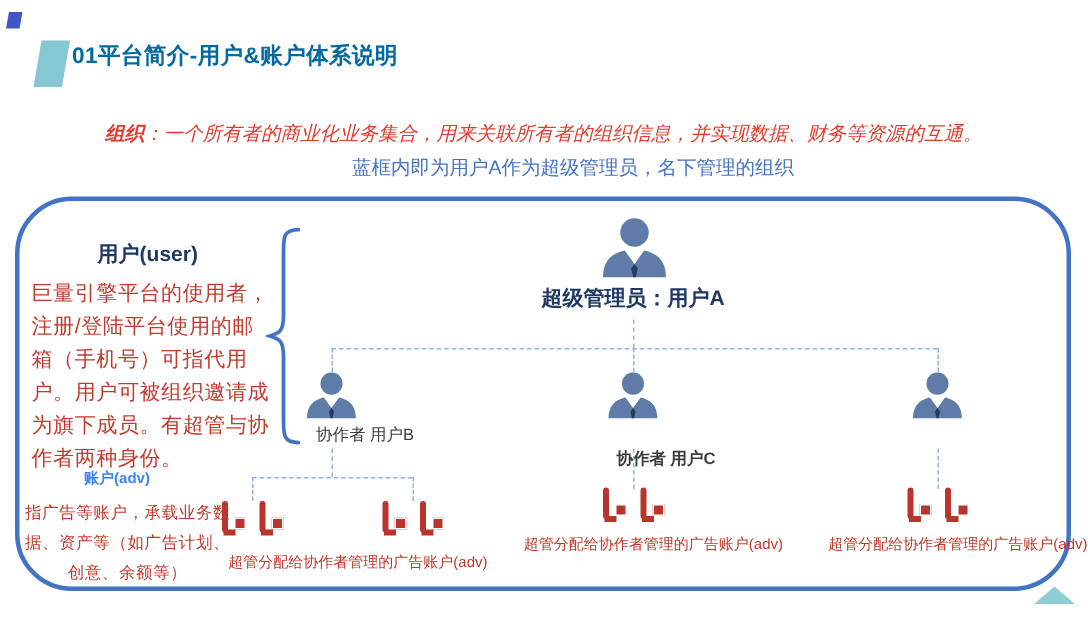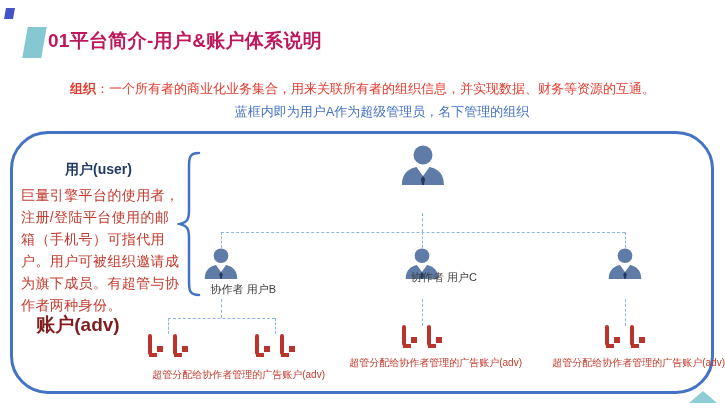--- a/index.html
+++ b/index.html
@@ -5,22 +5,22 @@
   html,body{margin:0;padding:0;background:#fff;}
   .slide{
     position:relative;width:725px;height:415px;background:#ffffff;overflow:hidden;
     font-family:"Liberation Sans","DejaVu Sans",sans-serif;
   }
   
   .chip{position:absolute;}
   .chip-blue{left:5px;top:8px;width:9px;height:11px;background:#4254c6;transform:skewX(-10deg);}
   .chip-teal{left:25px;top:27px;width:19px;height:31px;background:#85c8d2;transform:skewX(-10deg);}
   
-  .title{position:absolute;left:48px;top:28px;margin:0;font-size:19px;font-weight:bold;color:#be185d;letter-spacing:.3px;}
-  .org-line{position:absolute;left:0;top:80px;width:725px;margin:0;text-align:center;font-size:13px;color:#e23b2e;}
+  .title{position:absolute;left:48px;top:28px;margin:0;font-size:15px;font-weight:bold;color:#0369a1;letter-spacing:.3px;}
+  .org-line{position:absolute;left:0;top:80px;width:725px;margin:0;text-align:center;font-size:13px;color:#e23b2e;font-style:italic;}
   .org-line b{font-weight:bold;}
   .blue-caption{position:absolute;left:0;top:103px;width:700px;margin:0;text-align:center;font-size:13px;color:#4472c4;padding-left:32px;}
   
   .org-box{position:absolute;left:10px;top:131px;width:704px;height:263px;box-sizing:border-box;
     border:3px solid #4472c4;border-radius:38px;}
   
   .user-heading{position:absolute;left:8px;top:27px;width:155px;text-align:center;
     font-size:14px;font-weight:bold;color:#1f3864;}
   .user-desc{position:absolute;left:8px;top:50px;width:160px;font-size:14px;line-height:22px;
     color:#c23a2e;letter-spacing:.4px;text-align:left;}
@@ -36,21 +36,21 @@
   .child-icon{position:absolute;width:36px;height:31px;}
   .child-label{position:absolute;width:110px;text-align:right;font-size:11px;color:#3d3d3d;}
   .mon-group{position:absolute;display:flex;gap:9px;}
   .monitor{position:relative;width:16px;height:22px;display:inline-block;}
   .monitor .screen{width:15px;height:15px;border:2px solid #b8342c;border-radius:3px;box-sizing:border-box;}
   .monitor .dot{position:absolute;left:8px;top:9px;width:6px;height:6px;background:#b8342c;border:1px solid #fff;box-sizing:content-box;}
   .monitor .base{position:absolute;left:1px;top:17px;width:8px;height:4px;background:#b8342c;}
   .adv-caption{position:absolute;width:200px;text-align:right;font-size:10px;color:#c0392b;}
   
   .account-heading{position:absolute;left:10px;top:178px;width:110px;text-align:center;
-    font-size:19px;font-weight:bold;color:#7f1d1d;}
+    font-size:10px;font-weight:bold;color:#3b82f6;}
   .account-desc{position:absolute;left:2px;top:198px;width:140px;text-align:center;
     font-size:11px;line-height:20px;color:#c23a2e;letter-spacing:.4px;}
   
   .teal-triangle{position:absolute;left:689px;top:391px;width:28px;height:12px;background:#8ccdd6;
     clip-path:polygon(50% 0,0 100%,100% 100%);}
 </style>
 </head>
 <body>
 
 <div class="slide">
@@ -72,20 +72,21 @@
       <path d="M22 3 C12 3 12 8 12 18 L12 60 C12 70 10 72 3 74 C10 76 12 78 12 88 L12 130 C12 140 12 145 22 145" fill="none" stroke="#4472c4" stroke-width="2.5" stroke-linecap="round"></path>
     </svg>
 
     <div class="root-icon">
       <svg width="46" height="40" viewBox="0 0 46 40">
         <circle cx="23" cy="10" r="9.5" fill="#5e7ca7"></circle>
         <path d="M2 40 C2 27 10 23.5 16.5 22 L23 31 L29.5 22 C36 23.5 44 27 44 40 Z" fill="#5e7ca7"></path>
         <path d="M23 31 L20.8 34 L22.2 40 L23.8 40 L25.2 34 Z" fill="#24395e"></path>
       </svg>
     </div>
+    <div class="root-label">超级管理员：用户A</div>
 
     <div class="dash-v" style="left:409px;top:79px;height:19px;"></div>
     <div class="dash-h" style="left:208px;top:98px;width:404px;"></div>
     <div class="dash-v" style="left:208px;top:98px;height:16px;"></div>
     <div class="dash-v" style="left:409px;top:98px;height:16px;"></div>
     <div class="dash-v" style="left:612px;top:98px;height:16px;"></div>
 
     <div class="child-icon" style="left:190px;top:114px;">
       <svg width="36" height="31" viewBox="0 0 46 40">
           <circle cx="23" cy="10" r="9.5" fill="#5e7ca7"></circle>
@@ -95,21 +96,21 @@
     </div>
     <div class="child-label" style="left:153px;top:148px;">协作者 用户B</div>
 
     <div class="child-icon" style="left:391px;top:114px;">
       <svg width="36" height="31" viewBox="0 0 46 40">
           <circle cx="23" cy="10" r="9.5" fill="#5e7ca7"></circle>
           <path d="M2 40 C2 27 10 23.5 16.5 22 L23 31 L29.5 22 C36 23.5 44 27 44 40 Z" fill="#5e7ca7"></path>
           <path d="M23 31 L20.8 34 L22.2 40 L23.8 40 L25.2 34 Z" fill="#24395e"></path>
         </svg>
     </div>
-    <div class="child-label" style="left:354px;top:136px;">协作者 用户C</div>
+    <div class="child-label" style="left:354px;top:164px;font-weight:bold;">协作者 用户C</div>
 
     <div class="child-icon" style="left:594px;top:114px;">
       <svg width="36" height="31" viewBox="0 0 46 40">
           <circle cx="23" cy="10" r="9.5" fill="#5e7ca7"></circle>
           <path d="M2 40 C2 27 10 23.5 16.5 22 L23 31 L29.5 22 C36 23.5 44 27 44 40 Z" fill="#5e7ca7"></path>
           <path d="M23 31 L20.8 34 L22.2 40 L23.8 40 L25.2 34 Z" fill="#24395e"></path>
         </svg>
     </div>
 
     <div class="dash-v" style="left:208px;top:165px;height:19px;"></div>
@@ -135,18 +136,19 @@
     <div class="mon-group" style="left:592px;top:193px;">
       <span class="monitor"><span class="screen"></span><span class="dot"></span><span class="base"></span></span>
       <span class="monitor"><span class="screen"></span><span class="dot"></span><span class="base"></span></span>
     </div>
 
     <div class="adv-caption" style="left:112px;top:234px;">超管分配给协作者管理的广告账户(adv)</div>
     <div class="adv-caption" style="left:309px;top:222px;">超管分配给协作者管理的广告账户(adv)</div>
     <div class="adv-caption" style="left:512px;top:222px;">超管分配给协作者管理的广告账户(adv)</div>
 
     <div class="account-heading">账户(adv)</div>
+    <div class="account-desc">指广告等账户，承载业务数据、资产等（如广告计划、创意、余额等）</div>
 
   </div>
 
   <div class="teal-triangle"></div>
 
 </div>
 
 </body></html>

